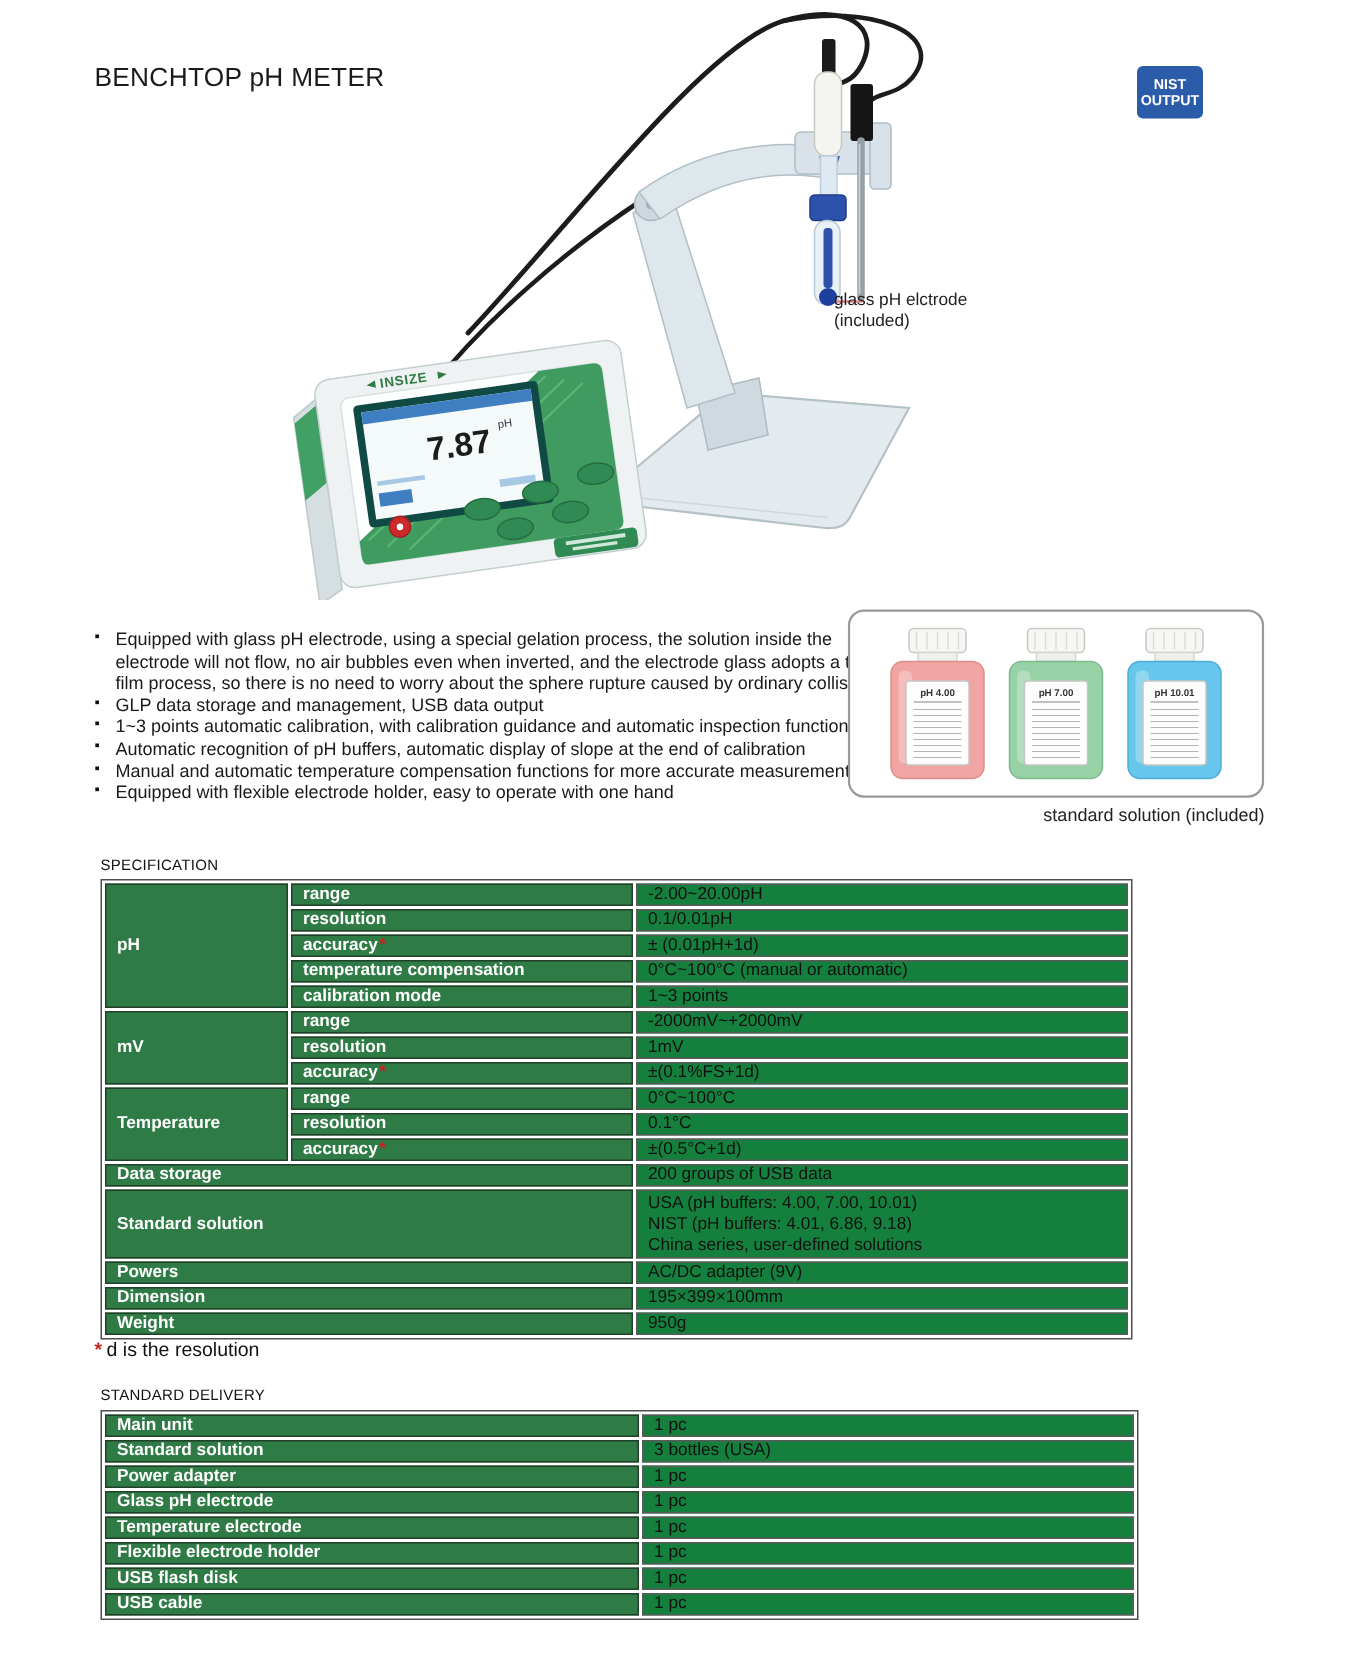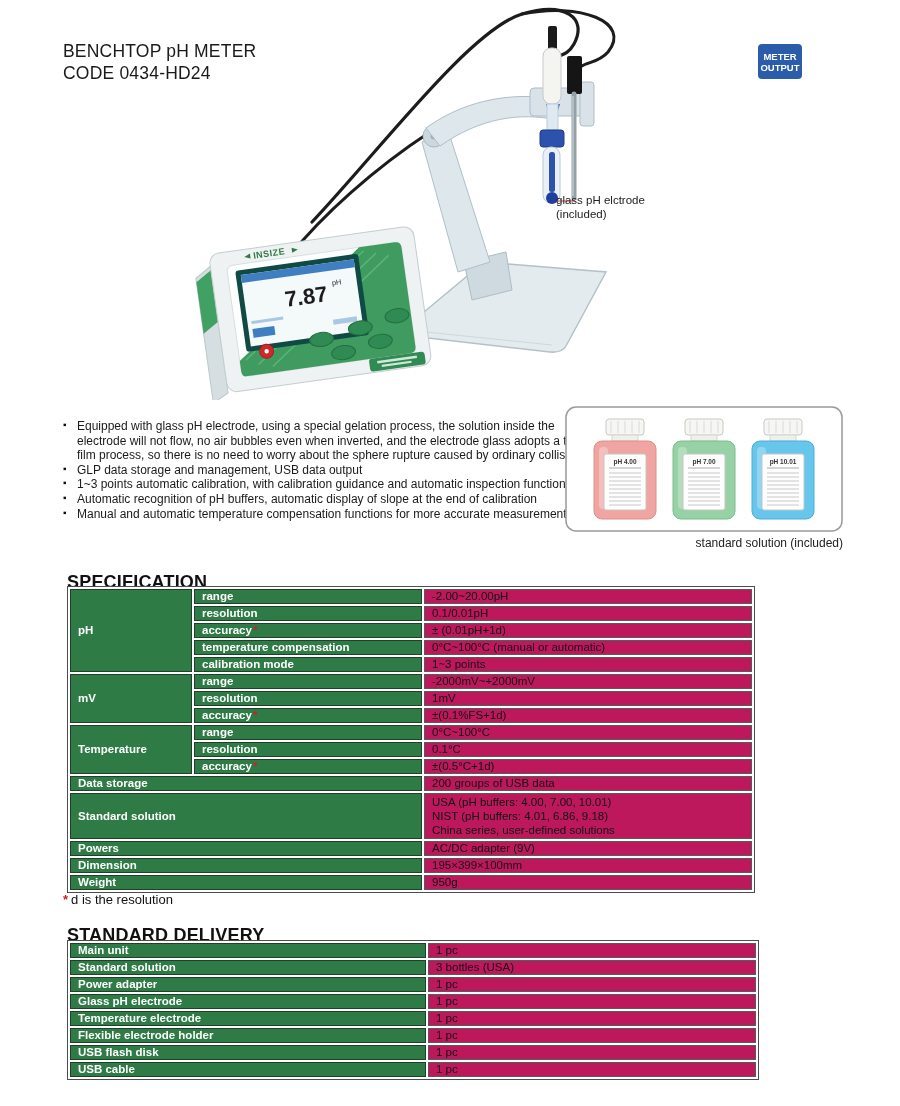--- a/index.html
+++ b/index.html
@@ -20,46 +20,45 @@
   .electrode-label{left:556px;top:194px;width:132px;text-align:left;font-size:11.5px;line-height:13.5px;color:#222;}
   
   .features{left:63px;top:419px;width:540px;}
   .features ul{list-style:none;margin:0;padding:0;}
   .features li{position:relative;padding-left:14px;font-size:12px;line-height:14.6px;}
   .features li::before{content:"▪";position:absolute;left:0;top:-1px;font-size:10px;color:#111;}
   
   .bottles-fig{left:565px;top:406px;width:278px;}
   .bottles-caption{left:565px;top:536px;width:278px;text-align:right;font-size:12px;color:#222;}
   
-  .sec-heading{font-size:18px;font-weight:bold;letter-spacing:.2px;color:#111;}
+  .sec-heading{font-size:10px;font-weight:normal;letter-spacing:.2px;color:#111;}
   .spec-heading{left:67px;top:572px;}
   .delivery-heading{left:67px;top:925px;}
   
   .data-table{border-collapse:separate;border-spacing:2px;background:#fff;border:1px solid #4d4d4d;}
   .data-table td{border:1px solid #14b8a6;font-size:11.5px;line-height:11px;padding:1px 7px;vertical-align:middle;white-space:nowrap;}
   .data-table td.g{background:#2e7b45;color:#fff;font-weight:bold;border-color:#20402a;}
-  .data-table td.v{background:#be185d;color:#111;border-color:#5a5a5a;}
+  .data-table td.v{background:#15803d;color:#111;border-color:#5a5a5a;}
   .data-table td.v div{line-height:14px;}
   .spec-table{left:67px;top:586px;}
   .delivery-table{left:67px;top:940px;}
   .ast{color:#cc2222;font-weight:bold;margin-left:1px;}
   .footnote{left:62px;top:892px;font-size:13px;color:#111;}
   .footnote .ast{margin-right:3px;}
   svg text{font-family:"Liberation Sans", sans-serif;}
 </style>
 </head>
 <body>
 
 <div class="abs page-title">
   <div>BENCHTOP pH METER</div>
-  <div>CODE 0434-HD24</div>
 </div>
 
 <div class="abs badge">
-  <div>METER</div>
+  <div>NIST</div>
   <div>OUTPUT</div>
 </div>
 
 <svg class="abs" style="left:60px;top:0;width:610px;height:400px" viewBox="0 0 610 400">
 
   <g fill="none" stroke="#1c1c1c" stroke-linecap="round">
     <path d="M252 222 C 320 150, 410 30, 462 14 C 505 1, 528 18, 514 44 C 505 60, 494 52, 492 64" stroke-width="3.2"></path>
     <path d="M462 14 C 520 2, 572 22, 548 52 C 536 66, 520 60, 516 74" stroke-width="3"></path>
     <path d="M370 132 C 315 168, 262 215, 228 258" stroke-width="3"></path>
   </g>
@@ -143,20 +142,21 @@
   <div>(included)</div>
 </div>
 
 <div class="abs features">
   <ul>
       <li>Equipped with glass pH electrode, using a special gelation process, the solution inside the electrode will not flow, no air bubbles even when inverted, and the electrode glass adopts a thick film process, so there is no need to worry about the sphere rupture caused by ordinary collision</li>
       <li>GLP data storage and management, USB data output</li>
       <li>1~3 points automatic calibration, with calibration guidance and automatic inspection function</li>
       <li>Automatic recognition of pH buffers, automatic display of slope at the end of calibration</li>
       <li>Manual and automatic temperature compensation functions for more accurate measurement</li>
+      <li>Equipped with flexible electrode holder, easy to operate with one hand</li>
     </ul>
 </div>
 
 <svg class="abs bottles-fig" viewBox="0 0 278 126">
   <rect x="1" y="1" width="276" height="124" rx="10" fill="#ffffff" stroke="#999999" stroke-width="1.5"></rect>
   <g id="bottles-group">
       <g>
         <rect x="41" y="13" width="38" height="16" rx="3" fill="#f6f6f4" stroke="#c9c9c4"></rect>
         <line x1="46" y1="15" x2="46" y2="27" stroke="#dddad4" stroke-width="1"></line>
         <line x1="53" y1="15" x2="53" y2="27" stroke="#dddad4" stroke-width="1"></line>

